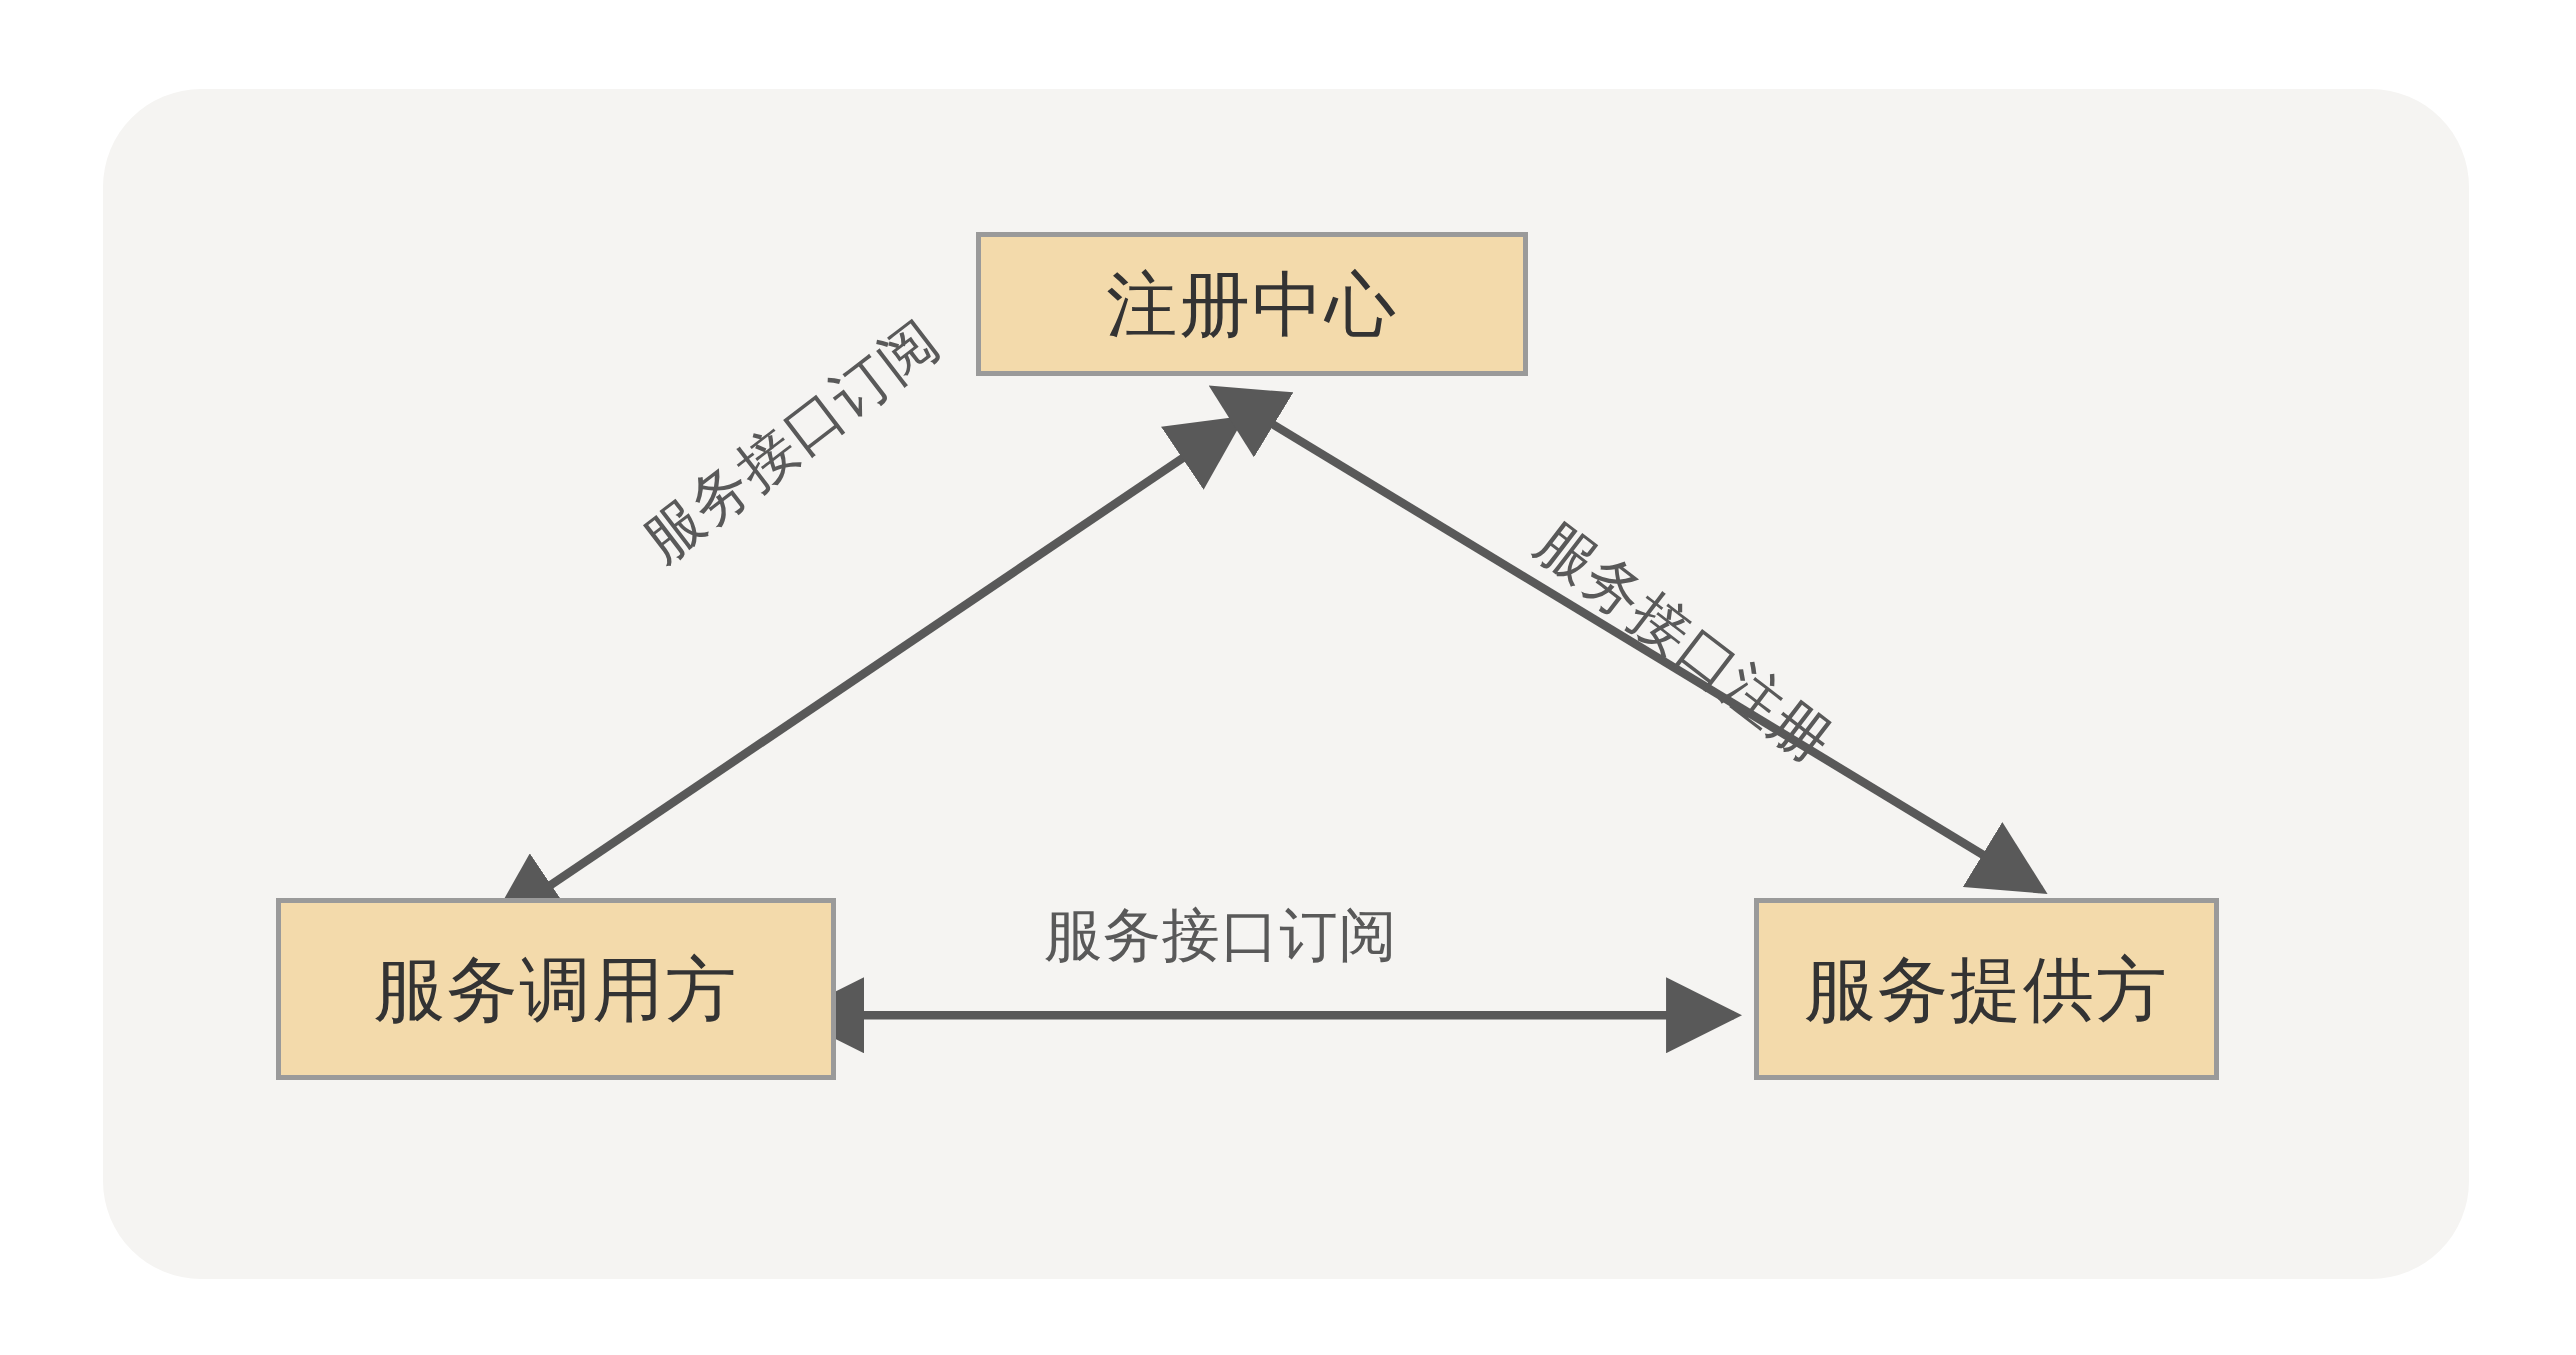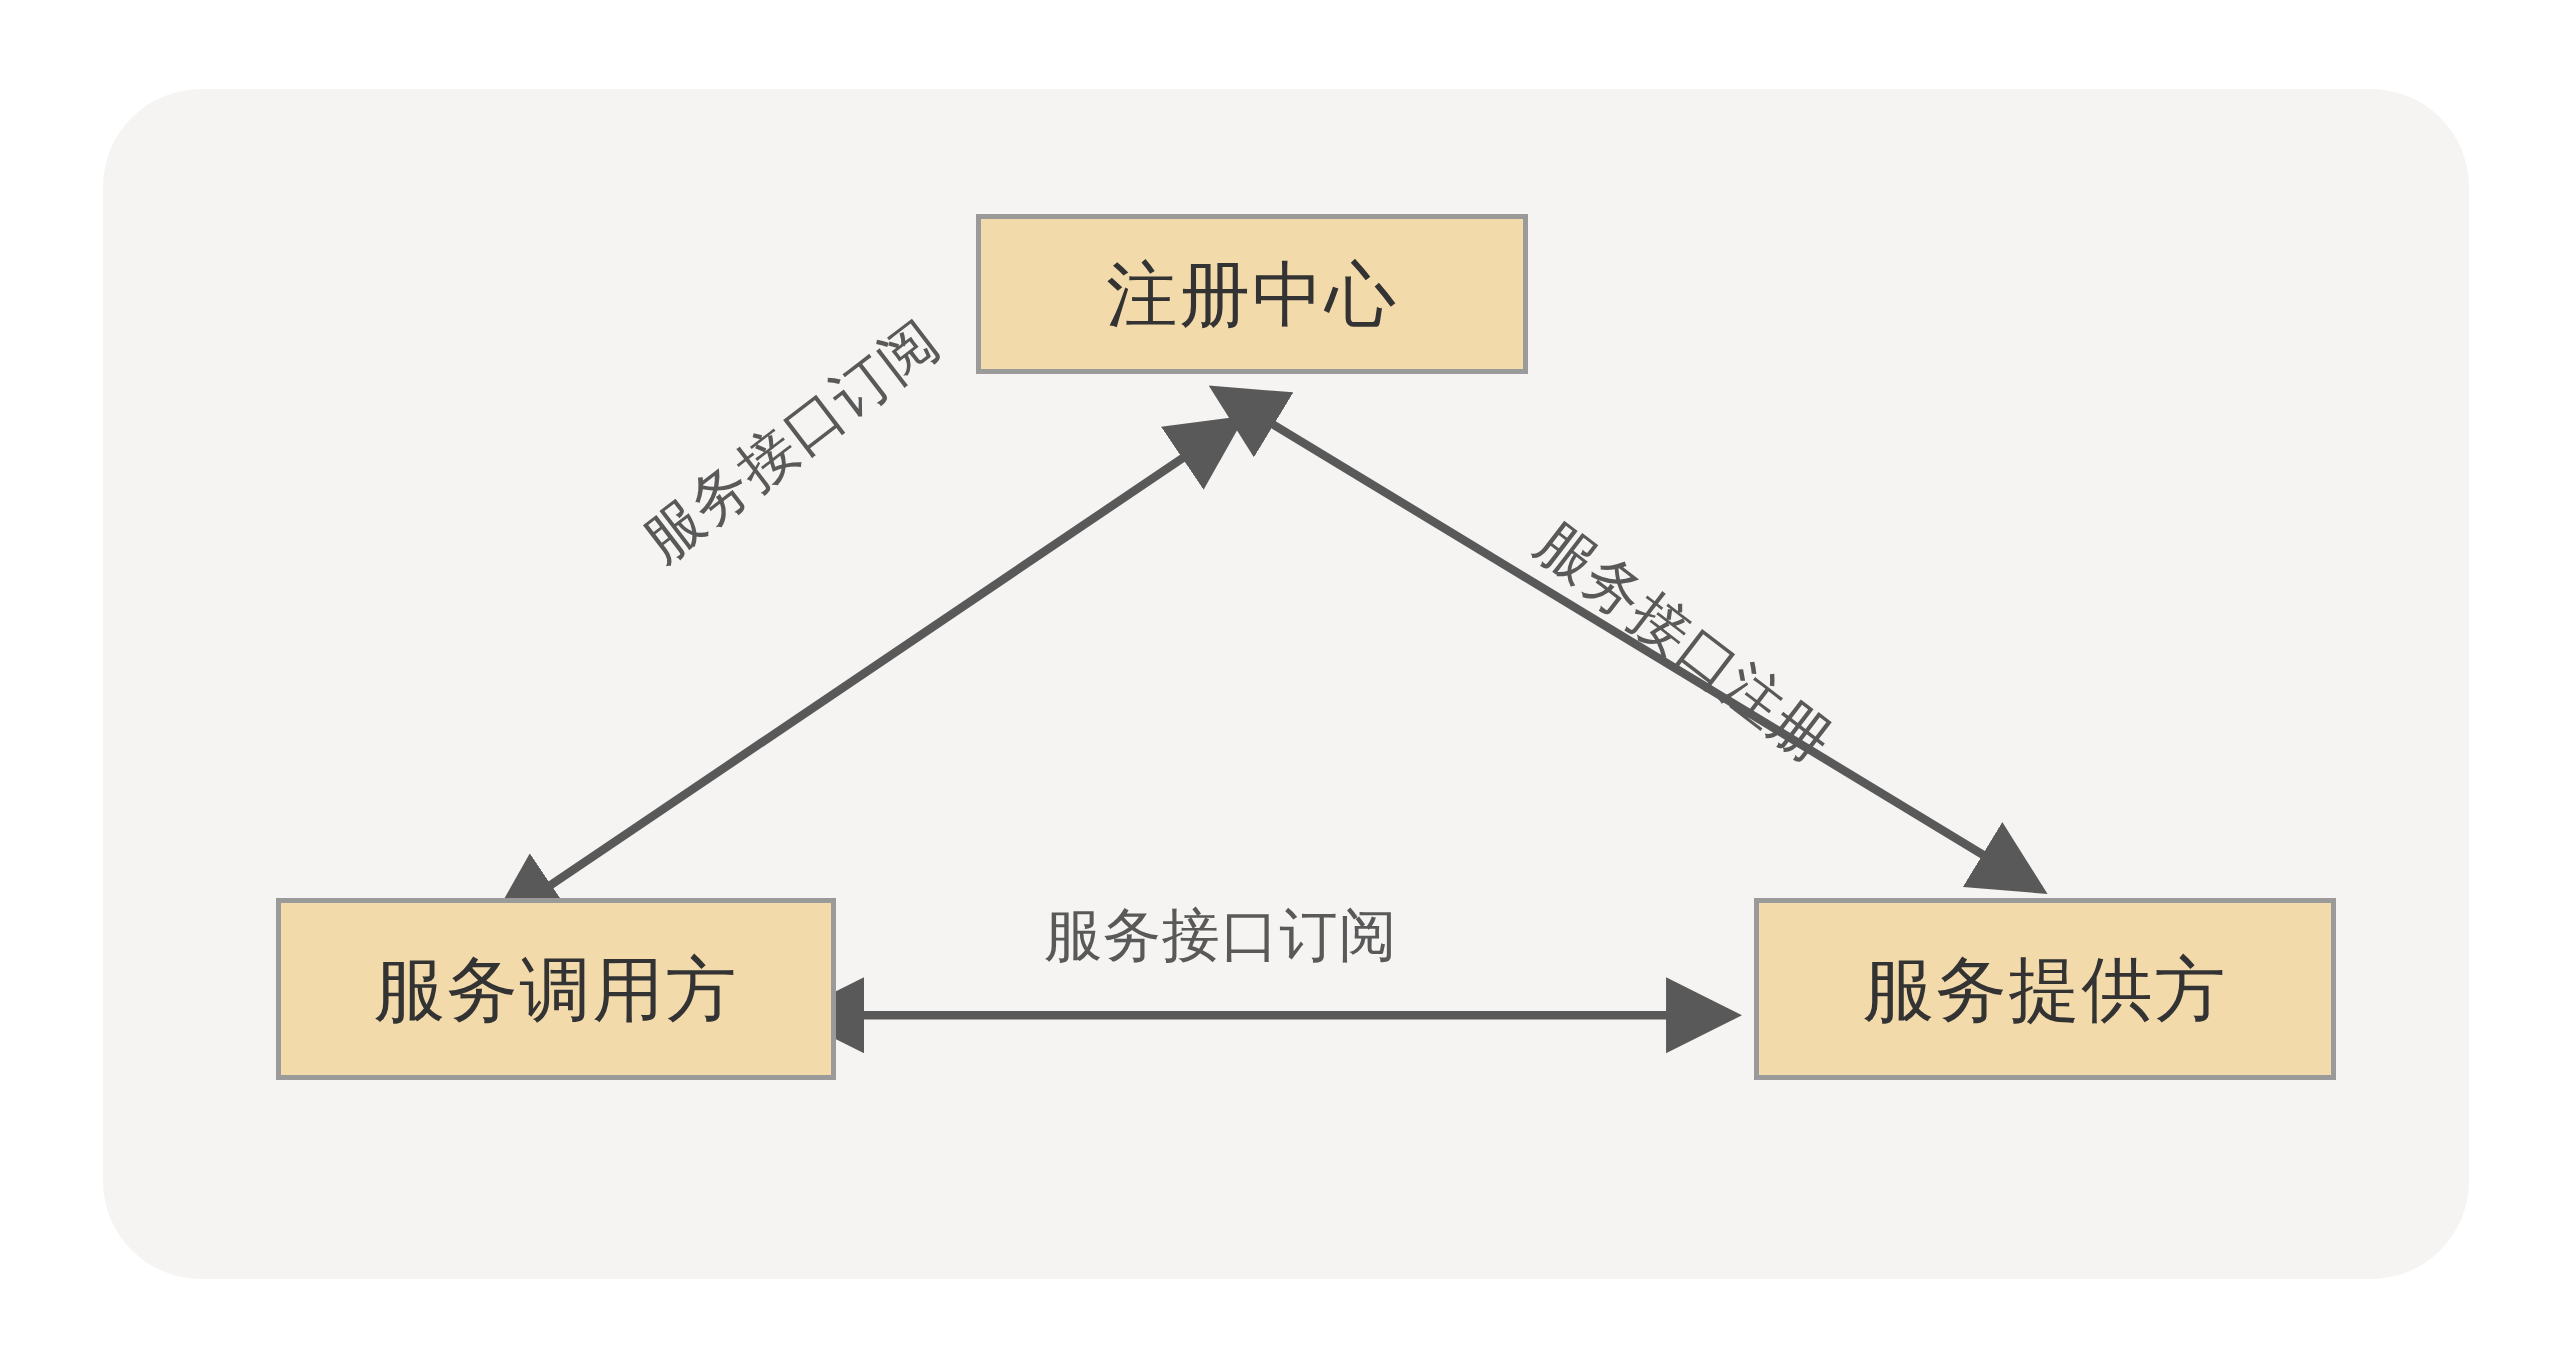--- a/index.html
+++ b/index.html
@@ -45,34 +45,34 @@
   }
   .node-label {
     color: #333333;
     font-size: 71px;
     line-height: 1;
     letter-spacing: 1.9px;
     white-space: nowrap;
   }
   #node-registry {
     left: 976px;
-    top: 214px;
+    top: 232px;
     width: 552px;
-    height: 160px;
+    height: 144px;
   }
   #node-consumer {
     left: 276px;
     top: 898px;
     width: 560px;
     height: 182px;
   }
   #node-provider {
     left: 1754px;
     top: 898px;
-    width: 582px;
+    width: 465px;
     height: 182px;
   }
   .edge-label {
     position: absolute;
     color: #595959;
     font-size: 58px;
     line-height: 1;
     white-space: nowrap;
     letter-spacing: 0.9px;
   }

